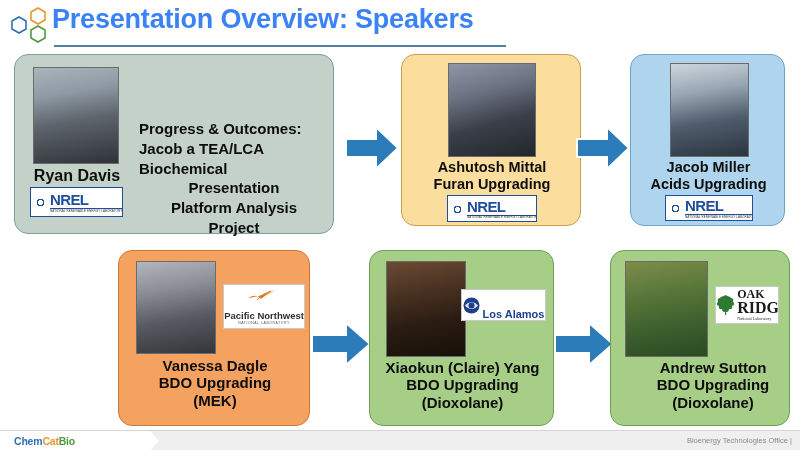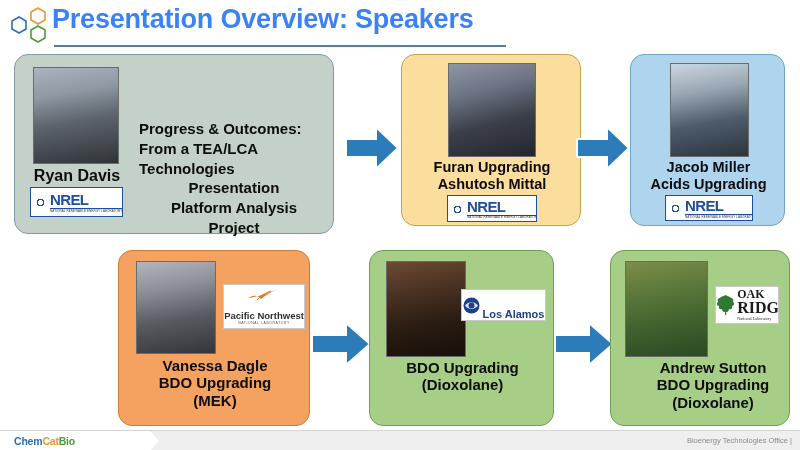--- a/index.html
+++ b/index.html
@@ -181,37 +181,37 @@
         <div class="nrel-mark"></div>
         <div class="nrel-wordcol">
           <div class="nrel-word">NREL</div>
           <div class="nrel-sub">NATIONAL RENEWABLE ENERGY LABORATORY</div>
         </div>
       </div>
     </div>
 
     <div id="card1-text">
       <span class="l1">Progress &amp; Outcomes:</span>
-      <span class="l2">From a TEA/LCA</span>
-      <span class="l3">Technologies</span>
+      <span class="l2">Jacob a TEA/LCA</span>
+      <span class="l3">Biochemical</span>
       <span class="l4">Presentation</span>
       <span class="l5">Platform Analysis</span>
       <span class="l6">Project</span>
     </div>
   </div>
 
   <svg class="arrow" style="left:344px; top:124px; width:56px; height:48px;" viewBox="0 0 56 48">
     <polygon points="2,15 32,15 32,3 54,24 32,45 32,33 2,33" fill="#2b7cb8" stroke="#ffffff" stroke-width="2"></polygon>
   </svg>
 
   <div class="card" style="left:401px; top:54px; width:180px; height:172px; background:#fbdd9d; border-color:#c9a04e;">
     <div class="photo ph-mittal" style="left:46px; top:8px; width:88px; height:94px;"></div>
     <div class="name-block" style="left:0; top:104px; width:180px;">
+      <span class="ln">Ashutosh Mittal</span>
       <span class="ln">Furan Upgrading</span>
-      <span class="ln">Ashutosh Mittal</span>
     </div>
     <div class="logo-box nrel" style="left:45px; top:140px; width:90px; height:27px;">
       <div class="nrel-row">
         <div class="nrel-mark"></div>
         <div class="nrel-wordcol">
           <div class="nrel-word">NREL</div>
           <div class="nrel-sub">NATIONAL RENEWABLE ENERGY LABORATORY</div>
         </div>
       </div>
     </div>
@@ -270,20 +270,21 @@
         <path d="M2,8.5 C5,4 12,4 15,8.5 C12,13 5,13 2,8.5 Z" fill="#ffffff" opacity="0.85"></path>
         <circle cx="8.5" cy="8.5" r="3" fill="#1d3f8b"></circle>
       </svg>
       <div class="lanl-col">
         <div class="lanl-word">Los Alamos</div>
         <div class="lanl-sub">NATIONAL LABORATORY</div>
       </div>
     </div>
 
     <div class="name-block" style="left:0; top:108px; width:185px; font-size:15px;">
+      <span class="ln">Xiaokun (Claire) Yang</span>
       <span class="ln">BDO Upgrading</span>
       <span class="ln">(Dioxolane)</span>
     </div>
   </div>
 
   <svg class="arrow" style="left:553px; top:320px; width:62px; height:48px;" viewBox="0 0 62 48">
     <polygon points="2,15 36,15 36,3 60,24 36,45 36,33 2,33" fill="#2b7cb8" stroke="#ffffff" stroke-width="2"></polygon>
   </svg>
 
   <div class="card" style="left:610px; top:250px; width:180px; height:176px; background:#a7ce87; border-color:#6f9f55;">

